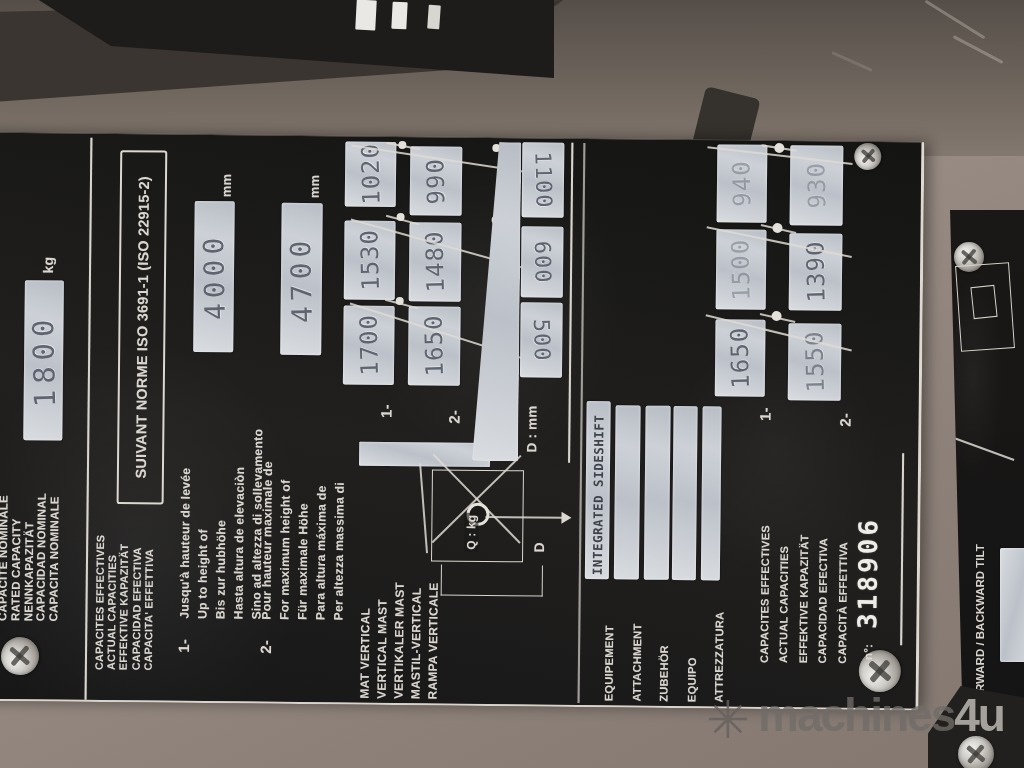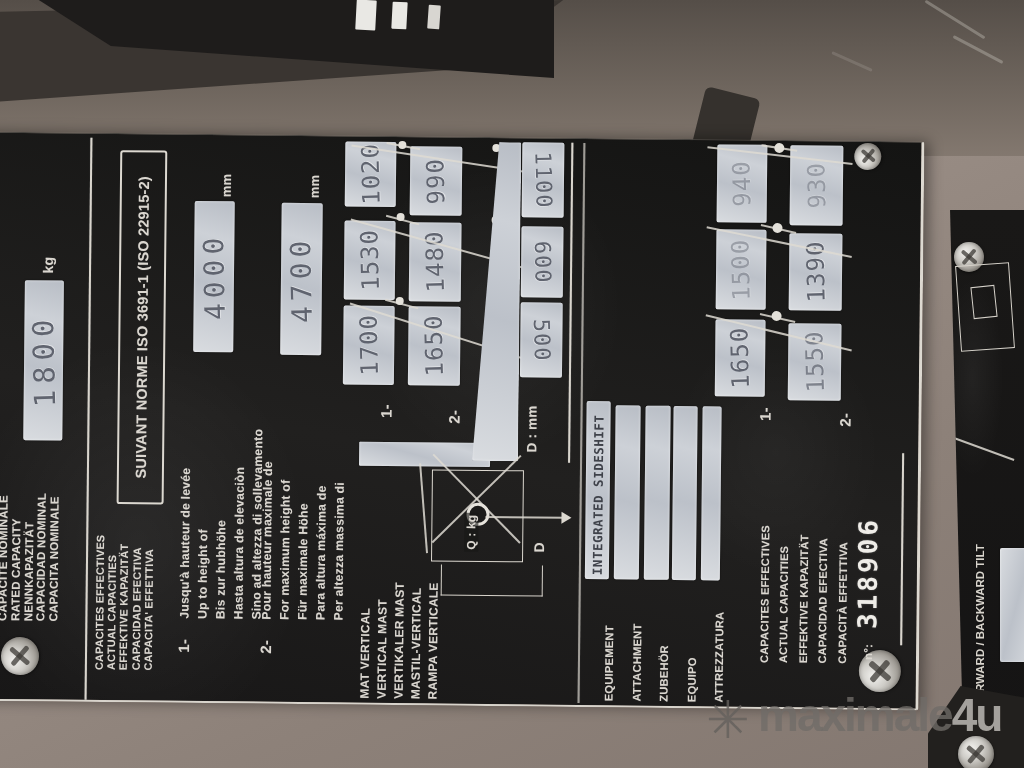--- a/index.html
+++ b/index.html
@@ -289,16 +289,16 @@
     <div class="abs" style="left:34px;top:76px;width:22px;height:30px;border:1.5px solid #d5d1c9;transform:rotate(-6deg);"></div>
     <div class="abs cline" style="left:14px;top:238px;width:64px;height:2px;transform:rotate(20deg);"></div>
     <div class="abs vtext" style="left:36px;top:218px;height:280px;font-size:11.5px;">FORWARD / BACKWARD TILT</div>
     <div class="abs silver" style="left:62px;top:338px;width:40px;height:114px;"></div>
   </div>
 
   <div class="abs bracket"></div>
   <div class="abs screw" style="left:958px;top:736px;width:36px;height:36px;"></div>
 
   <div class="abs wm-star" style="left:706px;top:694px;">✳</div>
-  <div class="abs wm-text" style="left:758px;top:688px;"><span>maximale</span><span class="wm-suffix">4u</span></div>
+  <div class="abs wm-text" style="left:758px;top:688px;"><span>machines</span><span class="wm-suffix">4u</span></div>
   <div class="abs wm-domain" style="left:893px;top:756px;margin-top:44px;">.com.au</div>
 
 </div>
 
 </body></html>

